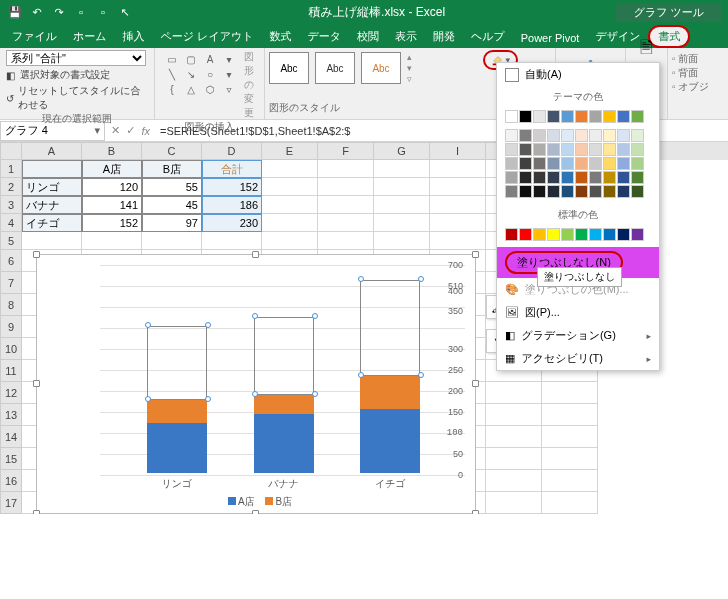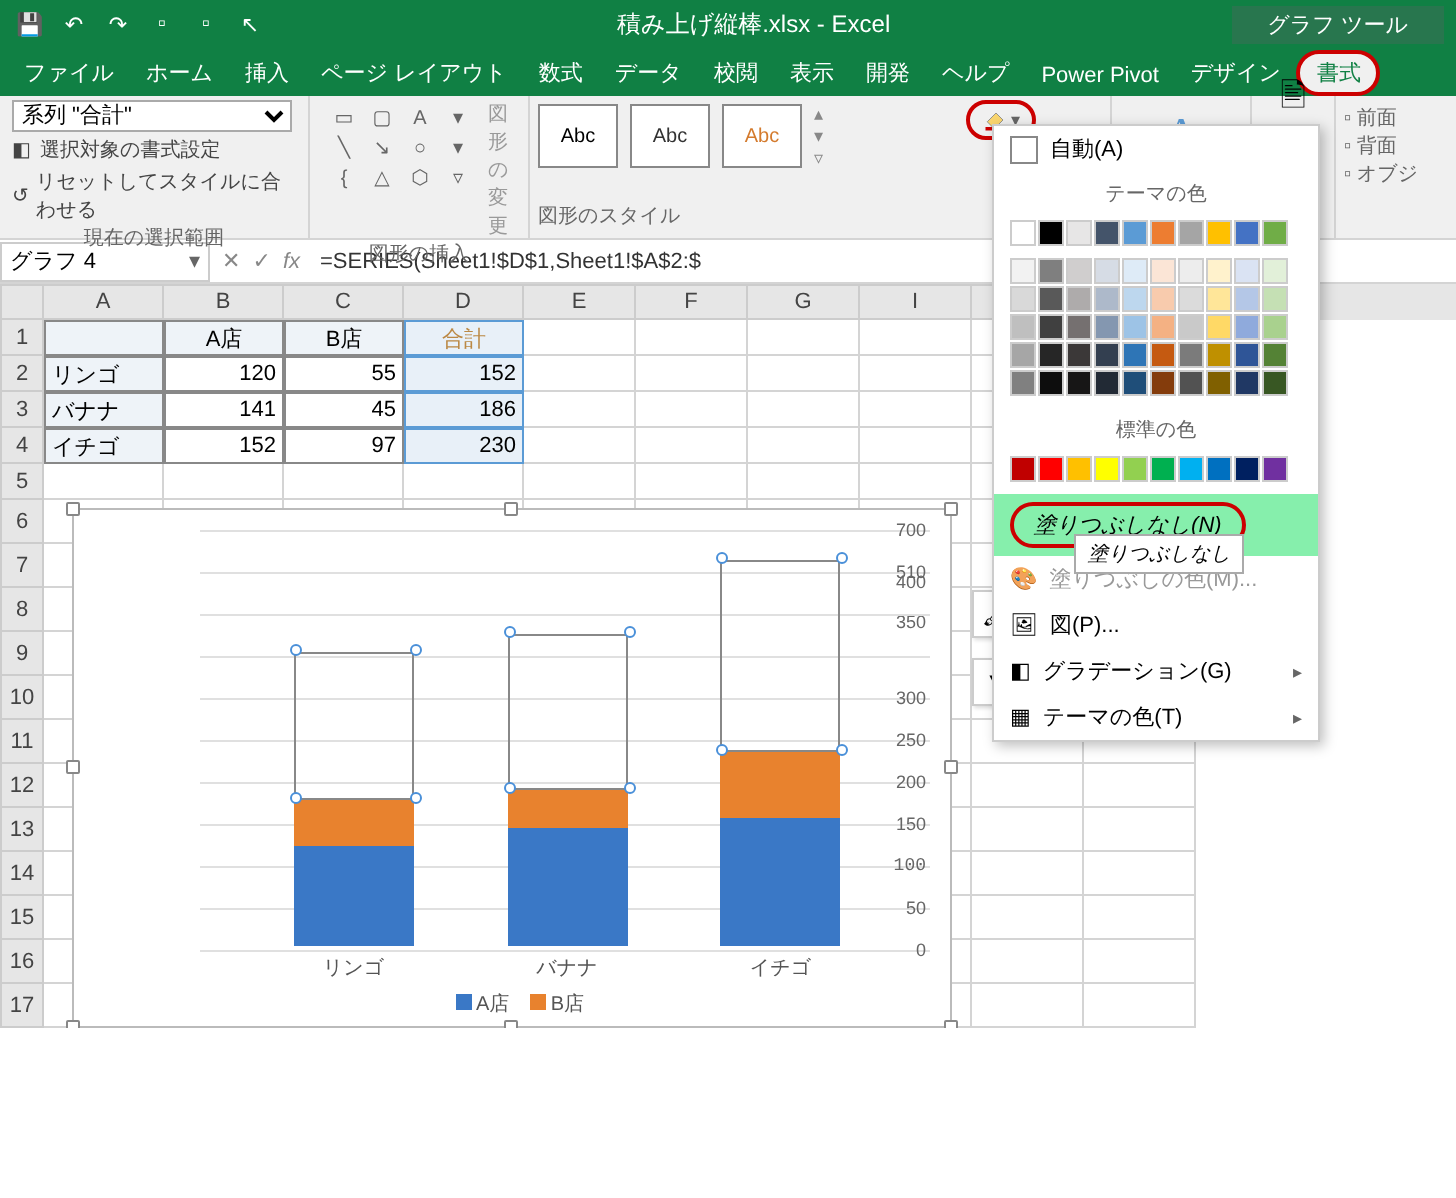--- a/index.html
+++ b/index.html
@@ -299,42 +299,42 @@
       <div class="color-swatch" style="background: rgb(255, 0, 0);"></div>
       <div class="color-swatch" style="background: rgb(255, 192, 0);"></div>
       <div class="color-swatch" style="background: rgb(255, 255, 0);"></div>
       <div class="color-swatch" style="background: rgb(146, 208, 80);"></div>
       <div class="color-swatch" style="background: rgb(0, 176, 80);"></div>
       <div class="color-swatch" style="background: rgb(0, 176, 240);"></div>
       <div class="color-swatch" style="background: rgb(0, 112, 192);"></div>
       <div class="color-swatch" style="background: rgb(0, 32, 96);"></div>
       <div class="color-swatch" style="background: rgb(112, 48, 160);"></div>
     </div>
-  <div class="fill-menu-item no-fill-item" style="background:#86efac;font-style:italic;">
+  <div class="fill-menu-item no-fill-item" style="background:#d946ef;">
     <span class="no-fill-highlight">
       <span>塗りつぶしなし(N)</span>
     </span>
     <div class="tooltip">塗りつぶしなし</div>
   </div>
   <div class="fill-menu-item">
     <span>🎨</span>
     <span style="color:#999;">塗りつぶしの色(M)...</span>
   </div>
   <div class="fill-menu-item">
     <span>🖼</span>
     <span>図(P)...</span>
   </div>
   <div class="fill-menu-item">
     <span>◧</span>
     <span>グラデーション(G)</span>
     <span class="menu-arrow">▸</span>
   </div>
   <div class="fill-menu-item">
     <span>▦</span>
-    <span>テーマの色(T)</span>
+    <span>アクセシビリ(T)</span>
     <span class="menu-arrow">▸</span>
   </div>
 </div>
 
 <div class="formula-row">
   <div class="name-box">
     <span>グラフ 4</span>
       <span class="dd">▾</span>
   </div>
   <div class="fx-controls">

